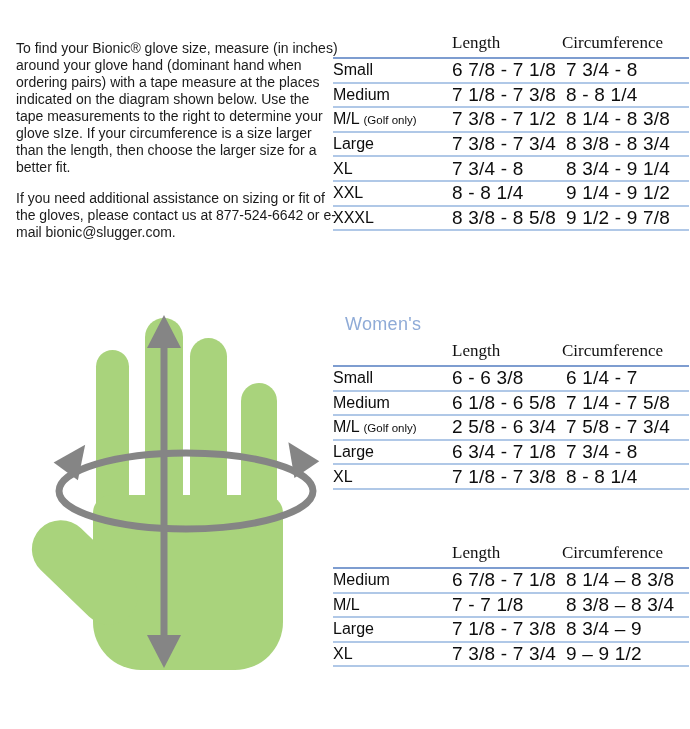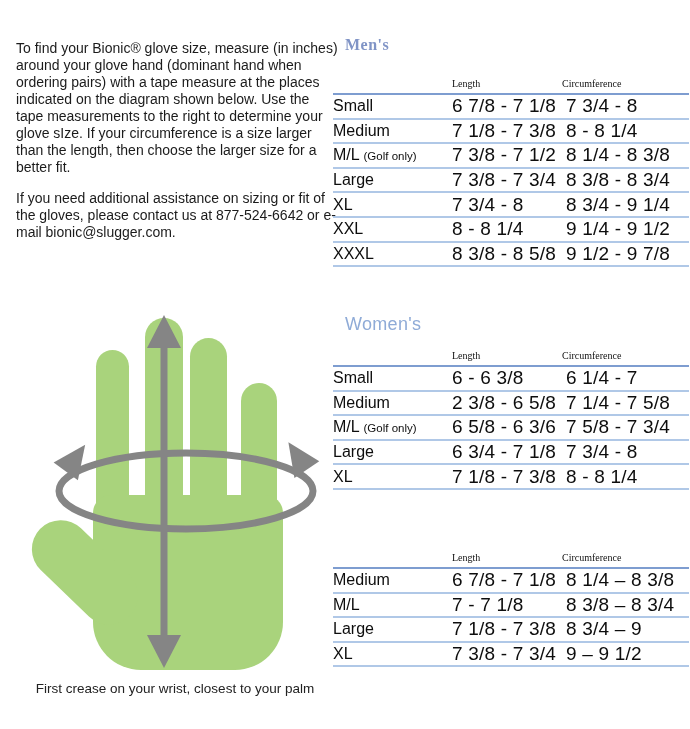--- a/index.html
+++ b/index.html
@@ -56,21 +56,21 @@
   .sec-cadet .sans-title{margin-bottom:0;}
 
   table.size-table{
     border-collapse:collapse;table-layout:fixed;width:356px;
   }
   table.size-table col.c1{width:119px;}
   table.size-table col.c2{width:110px;}
   table.size-table col.c3{width:127px;}
   table.size-table th{
     font-family:"Liberation Serif",serif;
-    font-size:10px;font-weight:400;color:#111;
+    font-size:17px;font-weight:400;color:#111;
     text-align:left;vertical-align:bottom;
     height:23px;padding:0 0 4px 0;
     border-bottom:2px solid #7e9dd0;
   }
   table.size-table td{
     height:22.6px;vertical-align:middle;padding:0;
     border-bottom:2px solid #b0c8e7;
     color:#0d0d0d;white-space:nowrap;
   }
   td.size-cell{font-size:16px;padding-left:12px;}
@@ -105,25 +105,23 @@
         <polygon points="0,-19 -15,14 15,14" transform="translate(74,148) rotate(36)"></polygon>
         <polygon points="0,-19 -15,14 15,14" transform="translate(299,146) rotate(-34)"></polygon>
       </g>
 
       <g fill="#858585">
         <rect x="160.5" y="28" width="7" height="305"></rect>
         <polygon points="164,3 147,36 181,36"></polygon>
         <polygon points="164,356 147,323 181,323"></polygon>
       </g>
     </svg>
-    <div class="wrist-caption">First crease on your wrist, closest to your palm</div>
   </div>
 
   <div class="tbl-section sec-mens">
-    <h2 class="serif-title">Men's</h2>
     <table class="size-table">
       <colgroup>
           <col class="c1">
           <col class="c2">
           <col class="c3">
         </colgroup>
       <thead>
         <tr>
           <th></th>
           <th>Length</th>
@@ -186,26 +184,26 @@
         </tr>
       </thead>
       <tbody>
         <tr>
           <td class="size-cell">Small</td>
           <td class="val-cell">6 - 6 3/8</td>
           <td class="val-cell circ">6 1/4 - 7</td>
         </tr>
         <tr>
           <td class="size-cell">Medium</td>
-          <td class="val-cell">2 3/8 - 6 5/8</td>
+          <td class="val-cell">6 1/8 - 6 5/8</td>
           <td class="val-cell circ">7 1/4 - 7 5/8</td>
         </tr>
         <tr>
           <td class="size-cell"><span>M/L</span> <span class="note">(Golf only)</span></td>
-          <td class="val-cell">6 5/8 - 6 3/6</td>
+          <td class="val-cell">2 5/8 - 6 3/4</td>
           <td class="val-cell circ">7 5/8 - 7 3/4</td>
         </tr>
         <tr>
           <td class="size-cell">Large</td>
           <td class="val-cell">6 3/4 - 7 1/8</td>
           <td class="val-cell circ">7 3/4 - 8</td>
         </tr>
         <tr>
           <td class="size-cell">XL</td>
           <td class="val-cell">7 1/8 - 7 3/8</td>

